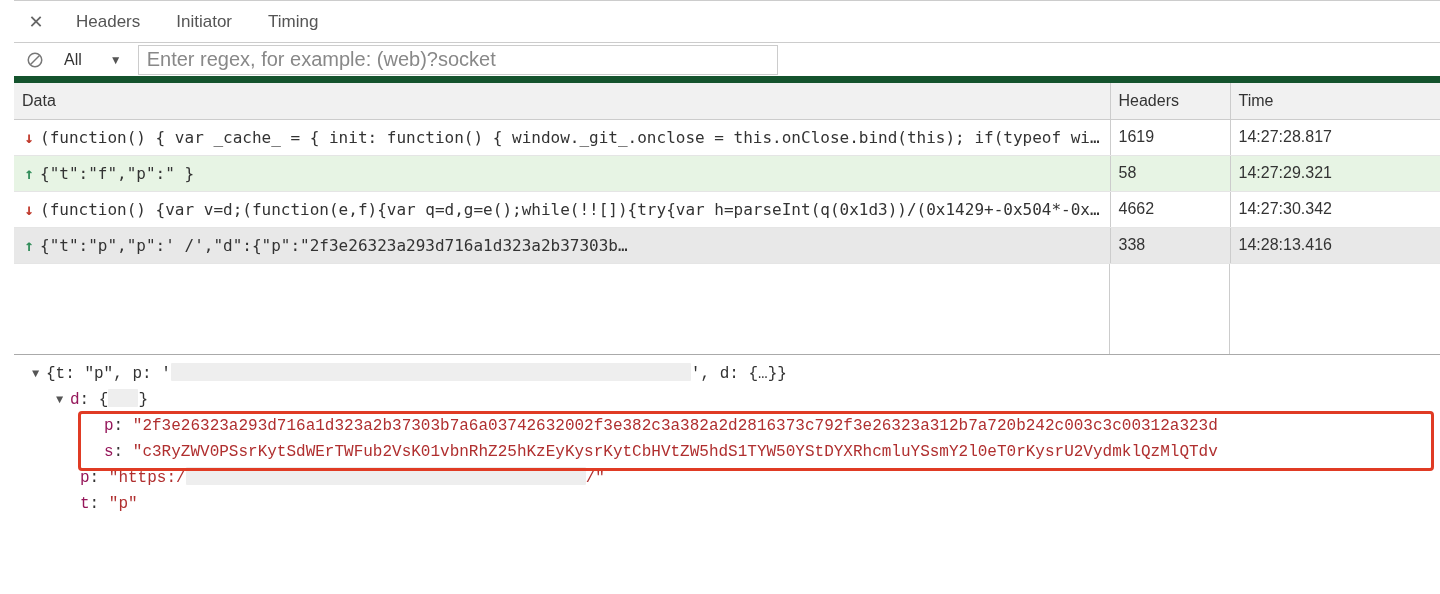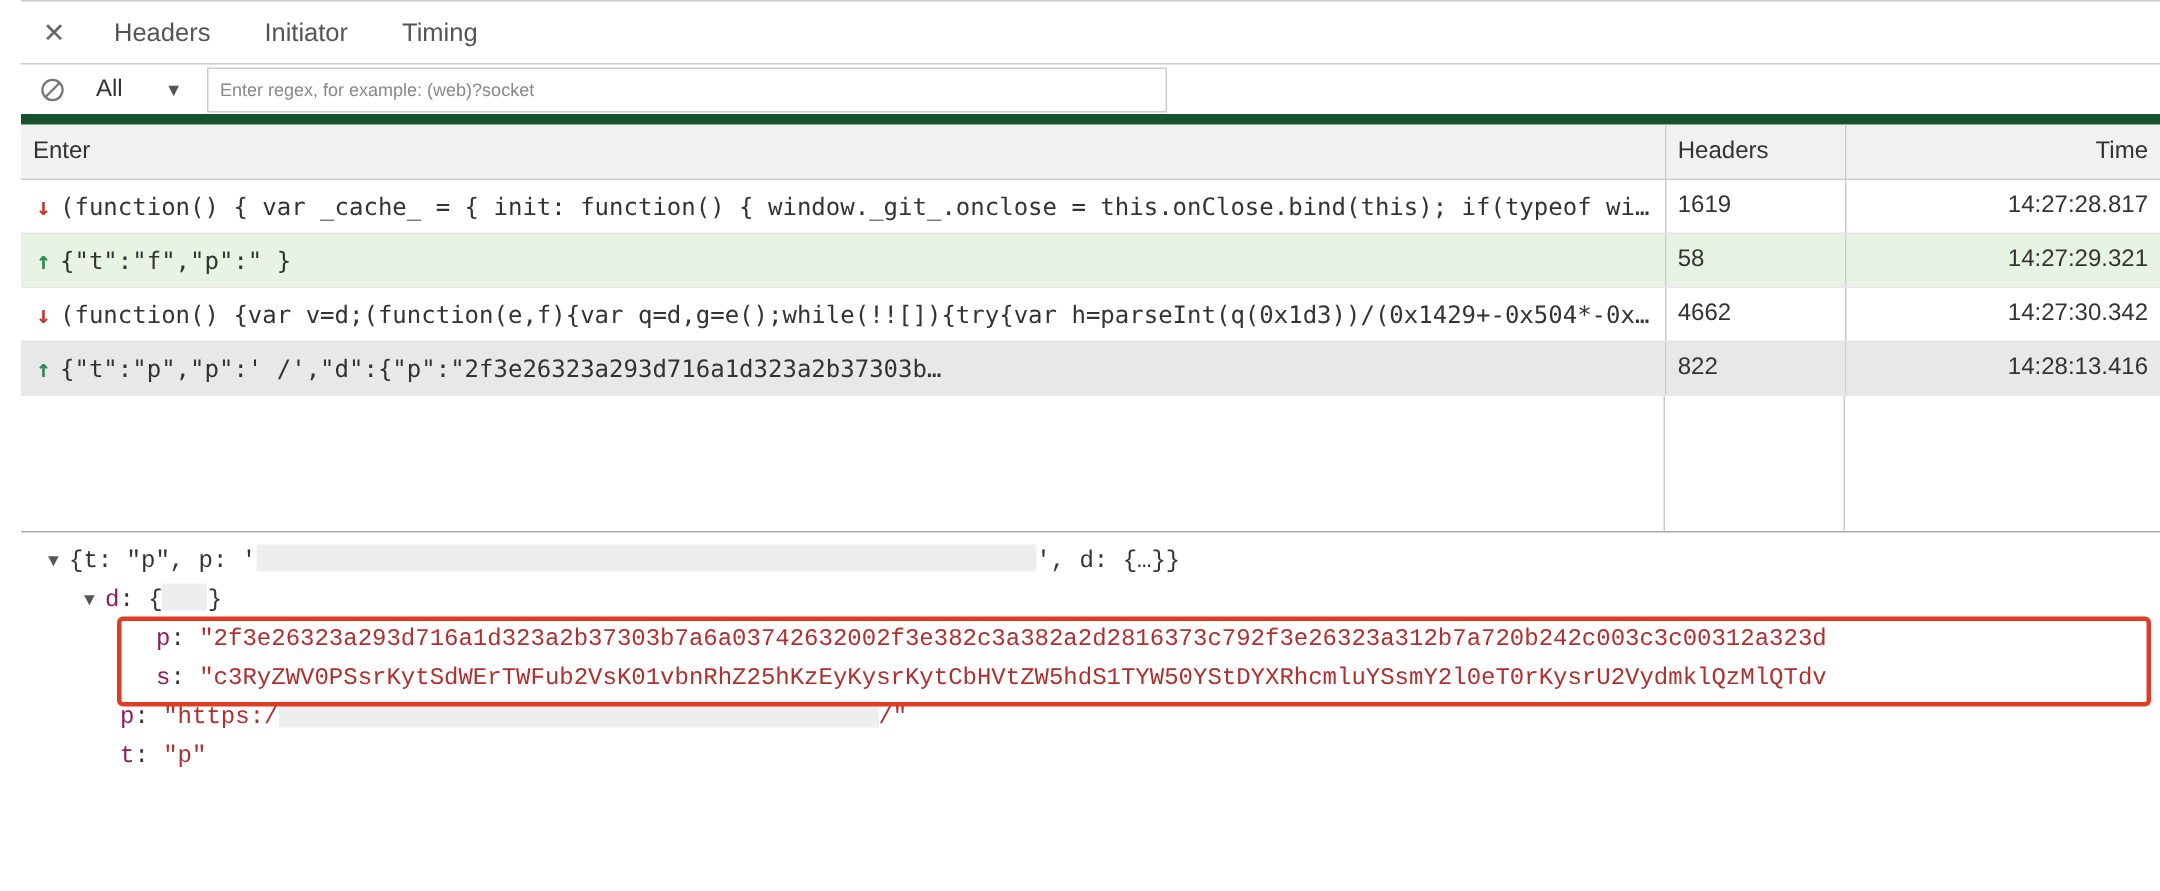--- a/index.html
+++ b/index.html
@@ -66,21 +66,21 @@
     color:#333; cursor:pointer;
     font-size:16px;
     padding: 0 4px;
   }
   .filter-select .caret { font-size: 12px; color:#555; }
   .regex-input {
     flex: 0 0 640px;
     height: 30px;
     border: 1px solid #ccc;
     padding: 2px 8px;
-    font-size: 12px;
+    font-size: 20px;
     color:#333;
     background:#fff;
   }
   .regex-input::placeholder { color:#888; }
   
   .table-wrap { flex: 0 0 auto; border-bottom: 1px solid #aaa; }
   table.msgs {
     width: 100%;
     border-collapse: collapse;
     table-layout: fixed;
@@ -95,21 +95,21 @@
     white-space: nowrap;
     overflow: hidden;
     text-overflow: ellipsis;
     font-size: 16px;
   }
   table.msgs th {
     background: #f1f1f1;
     border-bottom: 1px solid #ccc;
     color:#333;
   }
-  table.msgs th:last-child, table.msgs td:last-child { border-right: none; text-align: right; }
+  table.msgs th:last-child, table.msgs td:last-child { border-right: none; }
   col.c-data { width: auto; }
   col.c-len  { width: 120px; }
   col.c-time { width: 210px; }
   td.len { text-align: right; padding-right: 12px; }
   tr.row-sent { background: #e7f4e4; }
   tr.row-selected { background: #e8e8e8; }
   .dir-arrow { display:inline-block; width:14px; text-align:center; margin-right:4px; font-weight:bold; }
   .dir-down { color:#c0392b; }
   .dir-up   { color:#2e8b57; }
   .data-cell { font-family: -apple-system, Menlo, Consolas, monospace; font-size:16px; color:#333; }
@@ -191,21 +191,21 @@
 
   <div class="table-wrap">
     <table class="msgs">
       <colgroup>
         <col class="c-data">
           <col class="c-len">
           <col class="c-time">
       </colgroup>
       <thead>
         <tr>
-          <th>Enter</th>
+          <th>Data</th>
           <th>Headers</th>
           <th>Time</th>
         </tr>
       </thead>
       <tbody id="msg-body">
           <tr class="">
             <td class="data-cell"><span class="dir-arrow dir-down">↓</span>(function() { var _cache_ = { init: function() { window._git_.onclose = this.onClose.bind(this); if(typeof window._…</td>
             <td class="len">1619</td>
             <td>14:27:28.817</td>
           </tr>
@@ -214,21 +214,21 @@
             <td class="len">58</td>
             <td>14:27:29.321</td>
           </tr>
           <tr class="">
             <td class="data-cell"><span class="dir-arrow dir-down">↓</span>(function() {var v=d;(function(e,f){var q=d,g=e();while(!![]){try{var h=parseInt(q(0x1d3))/(0x1429+-0x504*-0x5+0…</td>
             <td class="len">4662</td>
             <td>14:27:30.342</td>
           </tr>
           <tr class="row-selected">
             <td class="data-cell"><span class="dir-arrow dir-up">↑</span>{"t":"p","p":'                                                                          /',"d":{"p":"2f3e26323a293d716a1d323a2b37303b…</td>
-            <td class="len">822</td>
+            <td class="len">338</td>
             <td>14:28:13.416</td>
           </tr>
         </tbody>
     </table>
     <div class="blank-cols">
       <div class="bw-data"></div>
         <div class="bw-len"></div>
         <div class="bw-time"></div>
     </div>
   </div>

